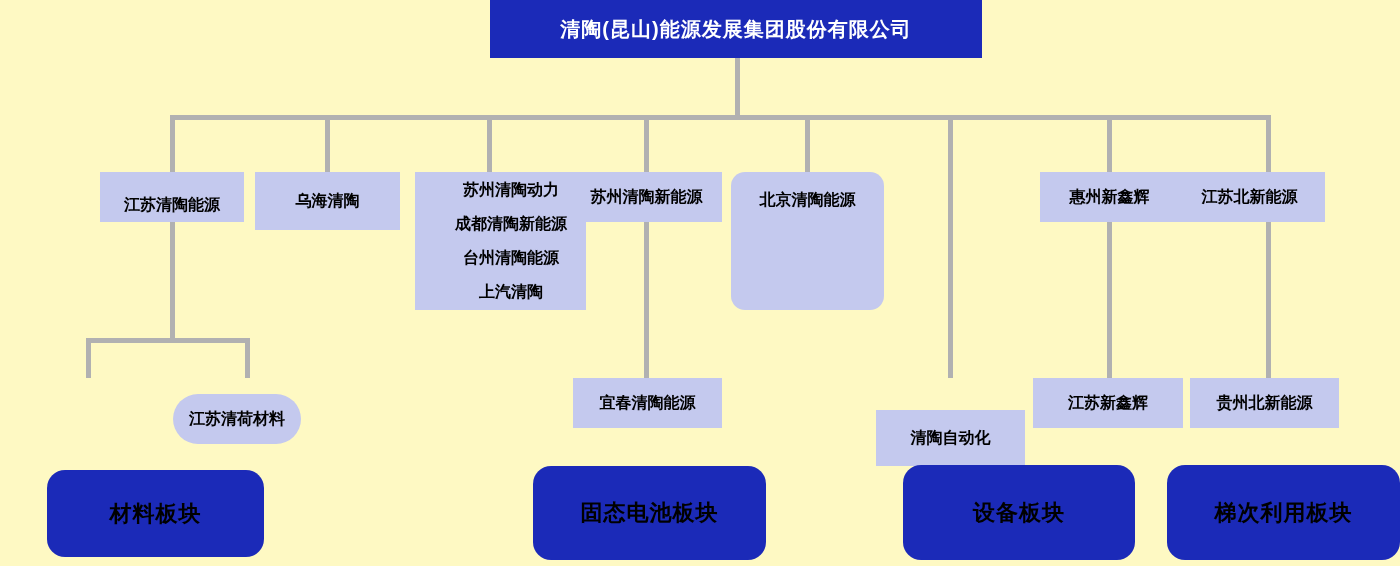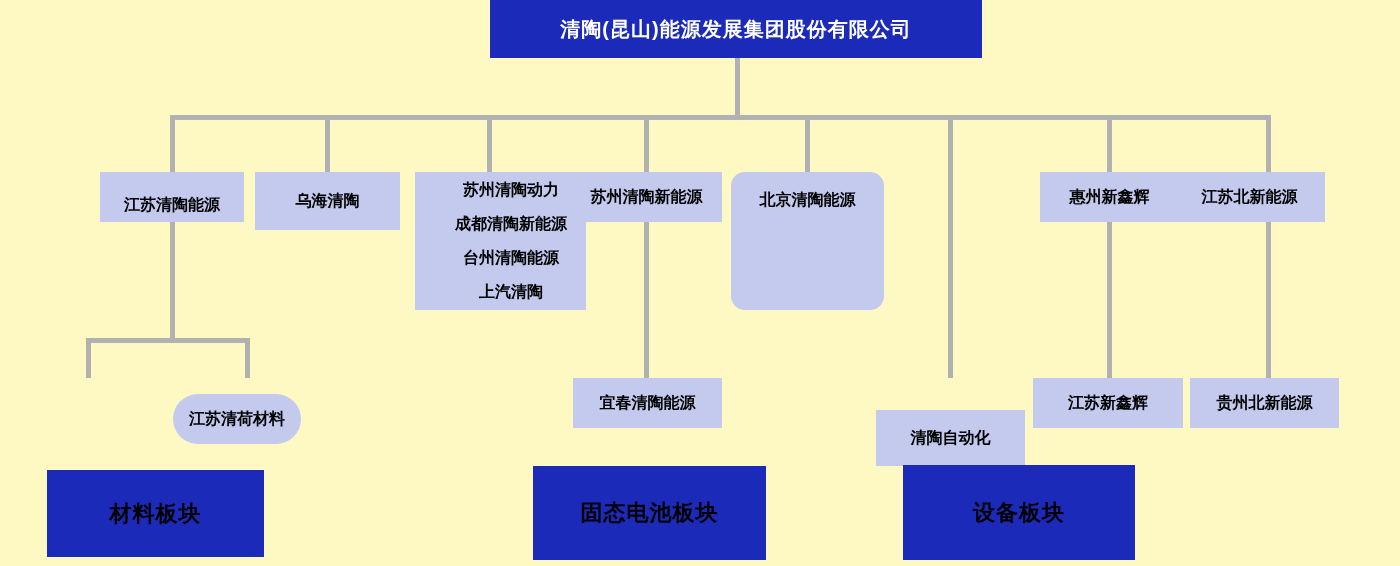--- a/index.html
+++ b/index.html
@@ -49,20 +49,21 @@
   .segment{
     position:absolute;
     background:var(--blue);
     color:#000000;
     font-size:22px;
     font-weight:bold;
     display:flex;
     align-items:center;
     justify-content:center;
     letter-spacing:1px;
+    border-radius:18px;
   }
   .line{
     position:absolute;
     background:var(--line);
   }
 </style>
 </head>
 <body>
 
 <div class="stage">
@@ -149,14 +150,17 @@
   </div>
 
   <div class="segment" style="left:533px;top:466px;width:233px;height:94px;">
     <span>固态电池板块</span>
   </div>
 
   <div class="segment" style="left:903px;top:465px;width:232px;height:95px;">
     <span>设备板块</span>
   </div>
 
+  <div class="segment" style="left:1167px;top:465px;width:233px;height:95px;">
+    <span>梯次利用板块</span>
+  </div>
 
 </div>
 
 </body></html>

